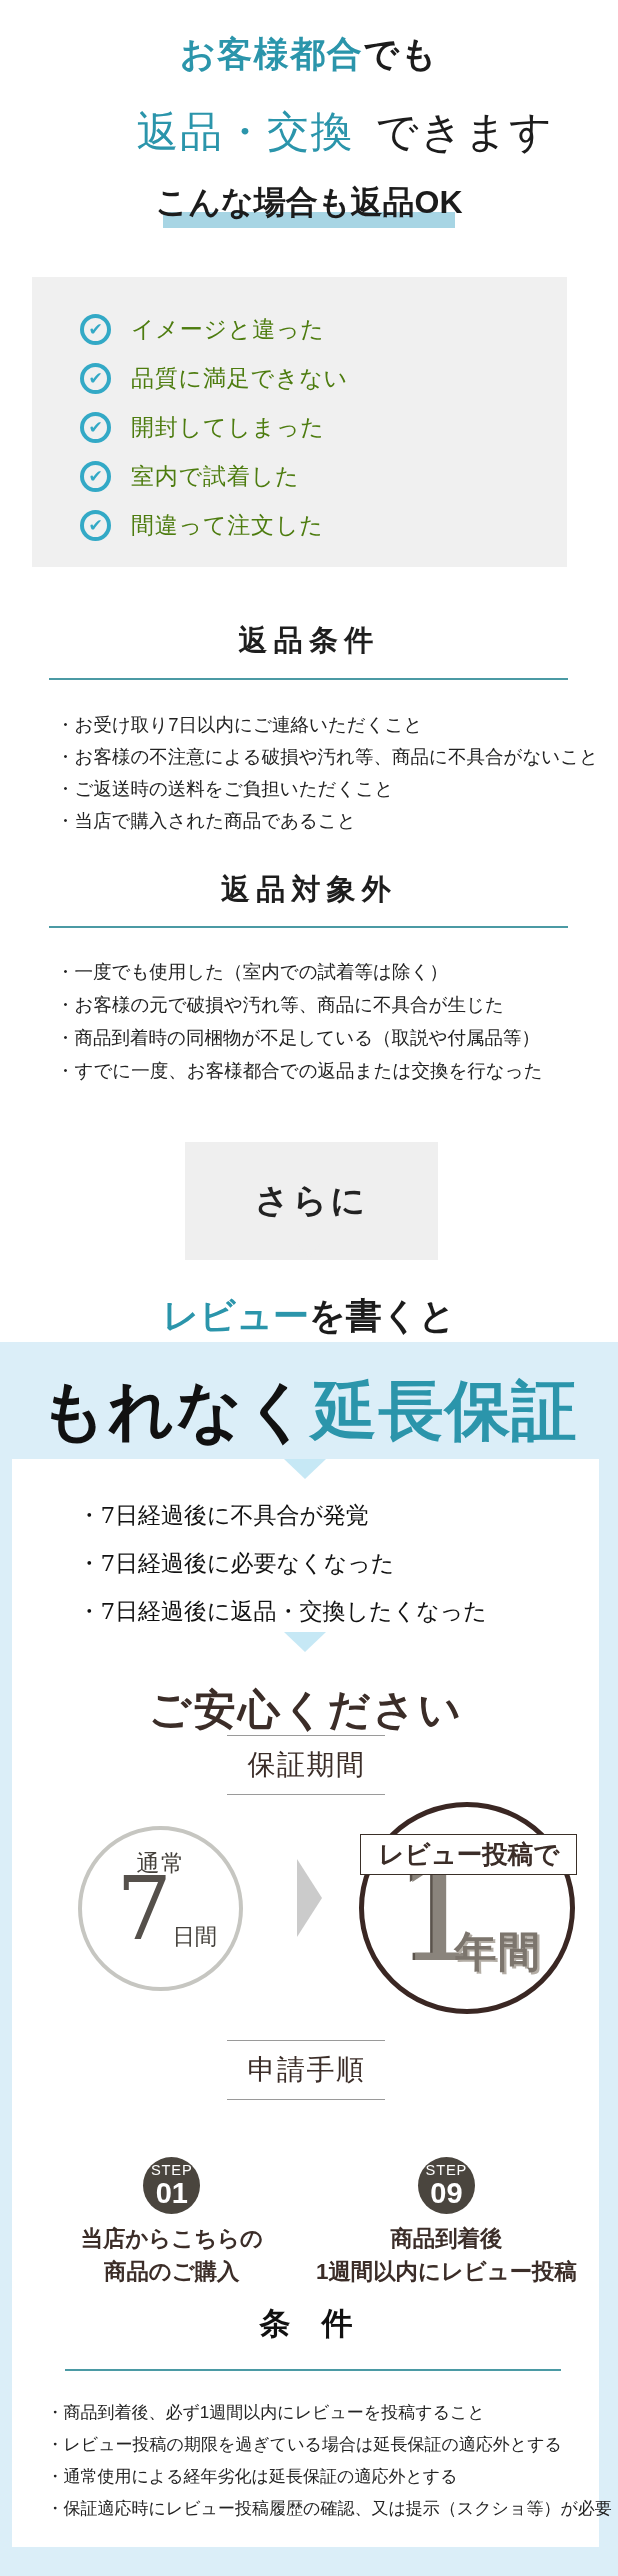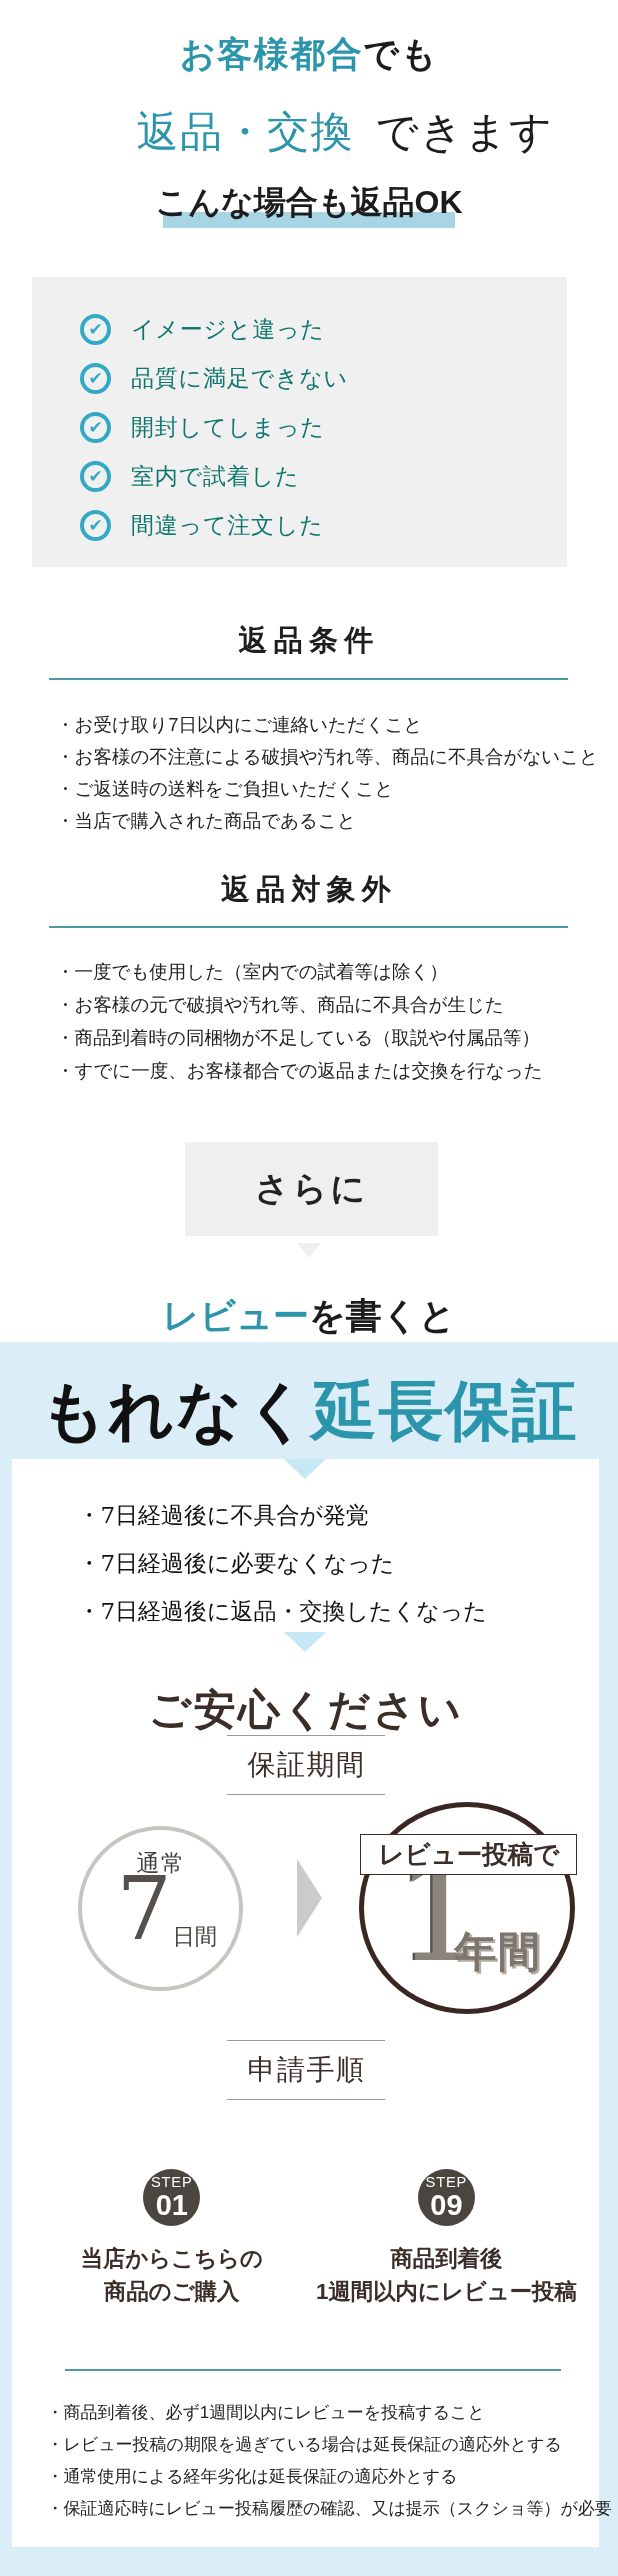--- a/index.html
+++ b/index.html
@@ -22,29 +22,29 @@
 
   
   .graybox{left:32px;top:277px;width:535px;height:290px;background:#f0f0f0;}
   .check-row{display:flex;align-items:center;height:49px;padding-left:48px;}
   .check-row:first-child{margin-top:28px;}
   .check-icon{
     width:23px;height:23px;border:4.6px solid #33a9c6;border-radius:50%;
     display:flex;align-items:center;justify-content:center;flex:0 0 auto;
     color:#33a9c6;font-size:17px;font-weight:bold;line-height:1;background:#f0f0f0;
   }
-  .check-label{margin-left:20px;font-size:23px;color:#0f766e;letter-spacing:0.8px;}
+  .check-label{margin-left:20px;font-size:23px;color:#4d7c0f;letter-spacing:0.8px;}
 
   
   .sec-title{font-size:29px;font-weight:bold;color:#1e1e1e;letter-spacing:6.2px;}
   .sec-line{left:49px;width:519px;height:1.5px;background:#4b9aa4;}
   .bullets{left:56px;width:553px;font-size:18.5px;color:#222;line-height:32px;white-space:nowrap;}
 
   
-  .bubble{left:185px;top:1142px;width:253px;height:94px;background:#efefef;border-radius:0;
+  .bubble{left:185px;top:1142px;width:253px;height:118px;background:#efefef;border-radius:0;
     display:flex;align-items:center;justify-content:center;font-size:34px;font-weight:bold;color:#222;letter-spacing:3.1px;}
   .bubble-tail{left:297px;top:1243px;width:0;height:0;
     border-left:12.4px solid transparent;border-right:12.4px solid transparent;border-top:15.5px solid #efefef;}
   .lead{top:1292px;font-size:36px;font-weight:bold;}
 
   
   .band{left:0;top:1342px;width:618px;height:1234px;background:#dbeef8;}
   .banner{top:1367px;font-size:65px;font-weight:bold;letter-spacing:1.5px;}
   .card{left:12.4px;top:1459px;width:587px;height:1088px;background:#ffffff;}
   .notch{width:0;height:0;border-left:21.6px solid transparent;border-right:21.6px solid transparent;border-top:20px solid #c6e8f5;left:272px;}
@@ -65,21 +65,21 @@
   .circle-review{left:347px;top:343px;width:206px;height:202px;border:5.4px solid #3a2723;border-radius:50%;background:#fff;}
   .review-tag{left:348px;top:375px;width:215px;height:39px;background:#fff;border:1.5px solid #3a2f28;
     display:flex;align-items:center;justify-content:center;font-size:25.5px;font-weight:bold;color:#3b2d28;z-index:3;}
   .cr-num{left:383px;top:385px;font-size:138px;line-height:1;color:#8a847c;z-index:2;
     font-family:"DejaVu Serif","Liberation Serif",serif;text-shadow:-2.3px 0 0 #5a534c;}
   .cr-unit{left:442px;top:465px;font-size:42px;font-weight:bold;color:#7c756d;z-index:2;letter-spacing:1.5px;
     font-family:"DejaVu Serif","Liberation Serif",serif;text-shadow:2.3px 2.3px 0 #b3ada5;}
 
   
   .step-col{top:694px;width:294px;text-align:center;}
-  .step-circle{width:57px;height:57px;border-radius:50%;background:#4a453e;margin:16px auto;
+  .step-circle{width:57px;height:57px;border-radius:50%;background:#4a453e;margin:4px auto;
     display:flex;flex-direction:column;align-items:center;justify-content:center;color:#fff;}
   .step-word{font-size:14.7px;letter-spacing:0.8px;line-height:1;}
   .step-num{font-size:29px;font-weight:bold;line-height:1.05;}
   .step-line{font-size:22.4px;font-weight:bold;color:#3b2d28;line-height:33px;}
   .step-lines{margin-top:7.7px;}
 
   
   .terms-title{left:0;top:844px;width:587px;text-align:center;font-size:31px;font-weight:bold;color:#111;}
   .terms-line{left:53px;top:910px;width:496px;height:2.3px;background:#4b9aa4;}
   .terms-bullets{left:34px;top:938px;width:545px;font-size:17px;color:#222;line-height:32px;white-space:nowrap;}
@@ -184,20 +184,21 @@
     <div class="step-circle">
       <div class="step-word">STEP</div>
       <div class="step-num">09</div>
     </div>
     <div class="step-lines">
       <div class="step-line">商品到着後</div>
       <div class="step-line">1週間以内にレビュー投稿</div>
     </div>
   </div>
 
+  <div class="abs terms-title">条　件</div>
   <div class="abs terms-line"></div>
   <div class="abs terms-bullets">
     <div>・商品到着後、必ず1週間以内にレビューを投稿すること</div>
     <div>・レビュー投稿の期限を過ぎている場合は延長保証の適応外とする</div>
     <div>・通常使用による経年劣化は延長保証の適応外とする</div>
     <div>・保証適応時にレビュー投稿履歴の確認、又は提示（スクショ等）が必要</div>
   </div>
 </div>
 
 

